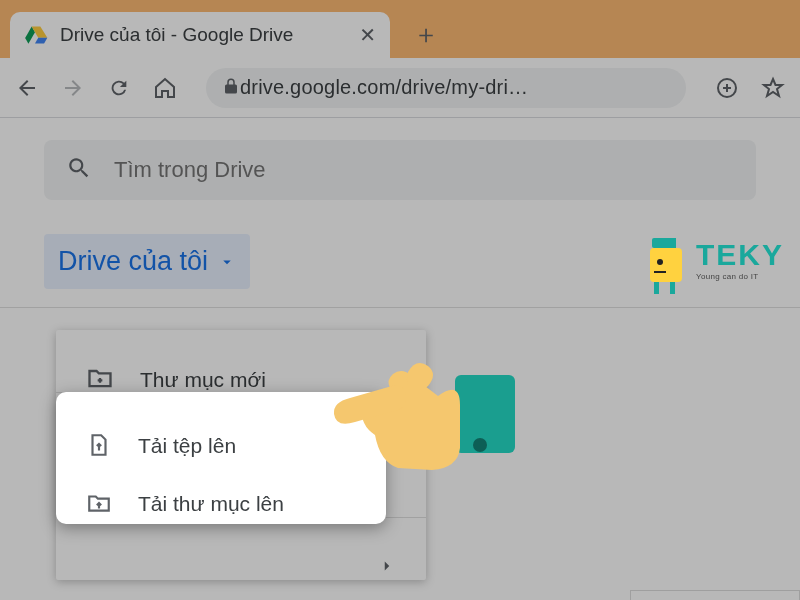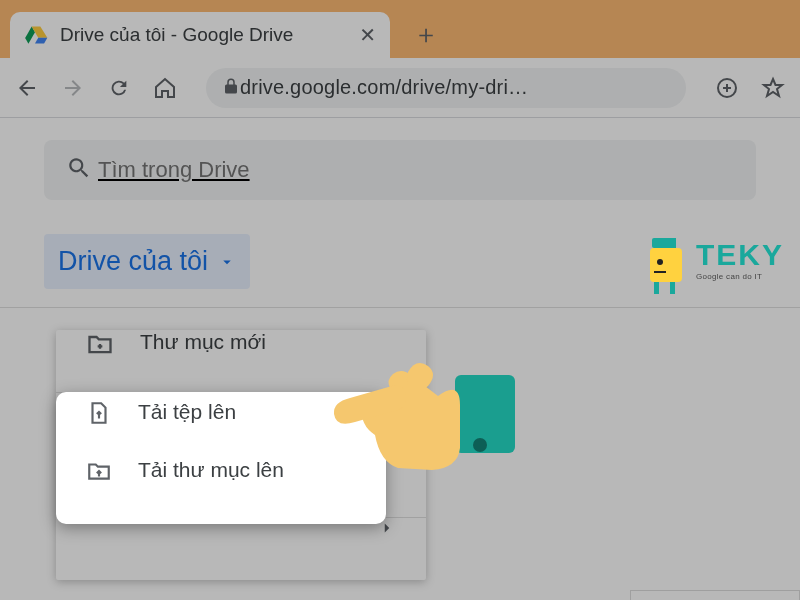--- a/index.html
+++ b/index.html
@@ -16,31 +16,31 @@
 
   .toolbar-row { height: 60px; background: #fff; border-bottom: 1px solid #dadce0; display: flex; align-items: center; padding: 0 14px; gap: 20px; position: relative; z-index: 1; }
   .nav-ic { width: 26px; height: 26px; color: #5f6368; display: flex; align-items: center; justify-content: center; }
   .nav-ic.dis { color: #b9bbbe; }
   .addr { flex: 1; display: flex; align-items: center; background: #f1f3f4; border-radius: 22px; height: 40px; padding: 0 16px; margin: 0 8px; }
   .lock { color: #5f6368; }
   .url { font-size: 20px; color: #3c4043; letter-spacing: 0.2px; }
 
   
   .page { position: relative; z-index: 1; background: #fff; height: calc(600px - 118px); padding-top: 22px; }
-  .searchbox { margin: 0 44px; height: 60px; background: #f1f3f4; border-radius: 8px; display: flex; align-items: center; padding: 0 22px; gap: 6px; text-decoration: underline; }
+  .searchbox { margin: 0 44px; height: 60px; background: #f1f3f4; border-radius: 8px; display: flex; align-items: center; padding: 0 22px; gap: 22px; }
   .searchbox input { border: 0; background: transparent; font-size: 22px; color: #5f6368; outline: none; flex: 1; }
 
   .crumb-row { margin: 34px 44px 0; display: flex; align-items: center; }
   .crumb { color: #1a73e8; font-size: 27px; background: #e8f0fe; padding: 12px 14px; border-radius: 4px; display: inline-flex; align-items: center; gap: 10px; }
 
   .divider { border: 0; border-top: 1px solid #e0e0e0; margin-top: 18px; }
 
   
   .menu { position: absolute; left: 56px; top: 330px; width: 370px; background: #fff; border-radius: 2px; box-shadow: 0 2px 10px rgba(0,0,0,0.25); z-index: 3; }
-  .menu-item { height: 62px; display: flex; align-items: flex-start; gap: 26px; padding: 0 30px; font-size: 21px; color: #3c4043; }
+  .menu-item { height: 62px; display: flex; align-items: flex-end; gap: 26px; padding: 0 30px; font-size: 21px; color: #3c4043; }
   .menu-item svg { flex-shrink: 0; }
   .menu-sep { border: 0; border-top: 1px solid #e0e0e0; }
   .menu .chev { margin-left: auto; color: #5f6368; }
 
   
   .upload-card { position: absolute; left: 56px; top: 392px; width: 330px; background: #fff; border-radius: 10px; box-shadow: 0 4px 16px rgba(0,0,0,0.35); z-index: 20; padding: 8px 0; }
   .upload-card .menu-item { height: 58px; }
 
   
   .hand { position: absolute; left: 320px; top: 330px; z-index: 25; }
@@ -204,15 +204,15 @@
     <rect x="8" y="0" width="22" height="10" rx="2" fill="#1aa89c"></rect>
     <rect x="26" y="0" width="6" height="14" fill="#1aa89c"></rect>
     <rect x="6" y="10" width="32" height="34" rx="4" fill="#ffd23f"></rect>
     <circle cx="16" cy="24" r="3" fill="#222"></circle>
     <path d="M10 34 h12" stroke="#222" stroke-width="2"></path>
     <rect x="10" y="44" width="5" height="12" fill="#1aa89c"></rect>
     <rect x="26" y="44" width="5" height="12" fill="#1aa89c"></rect>
   </svg>
   <div>
     <div class="logo-text1">TEKY</div>
-    <div class="logo-sub">Google can do IT</div>
+    <div class="logo-sub">Young can do IT</div>
   </div>
 </div>
 
 </body></html>

